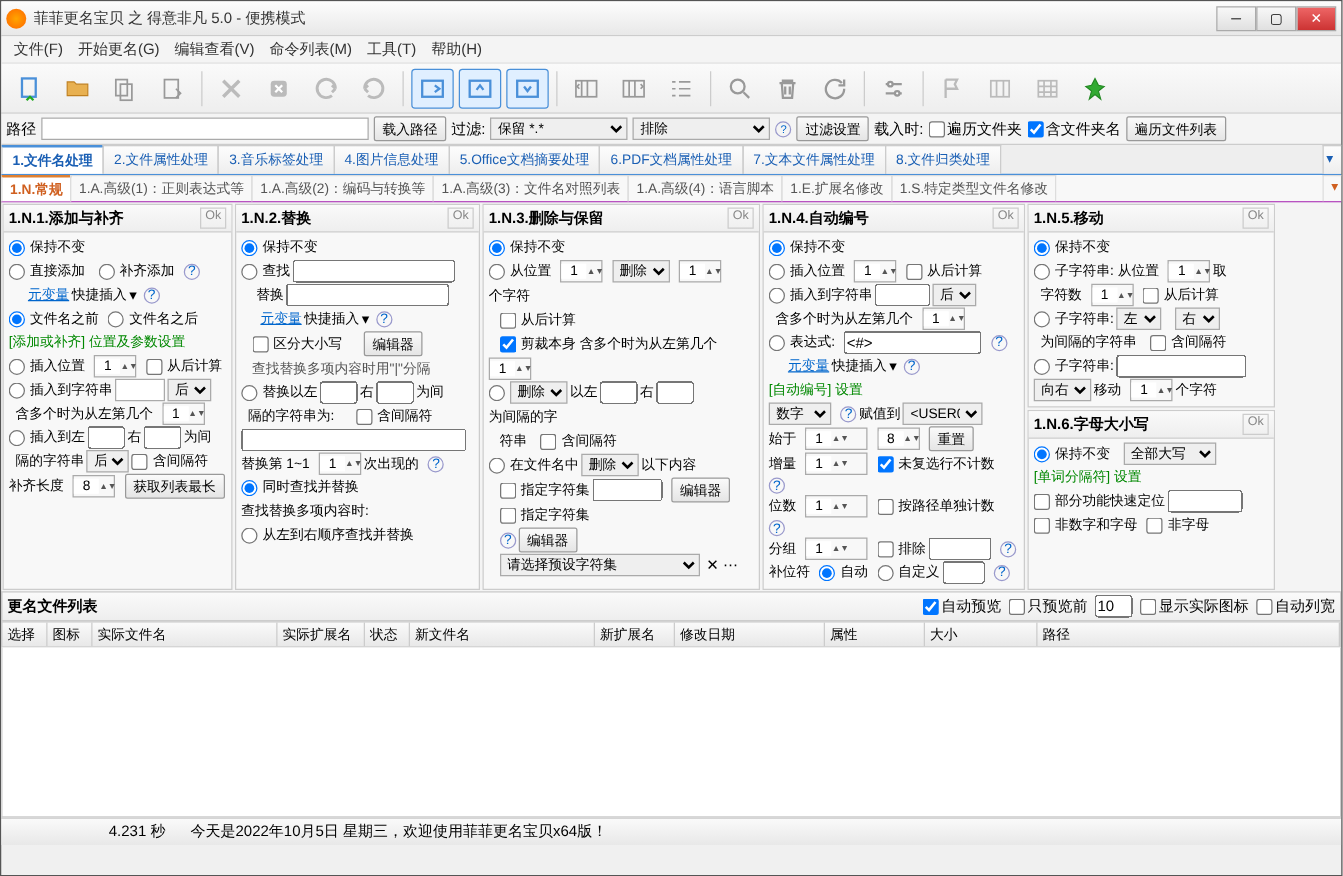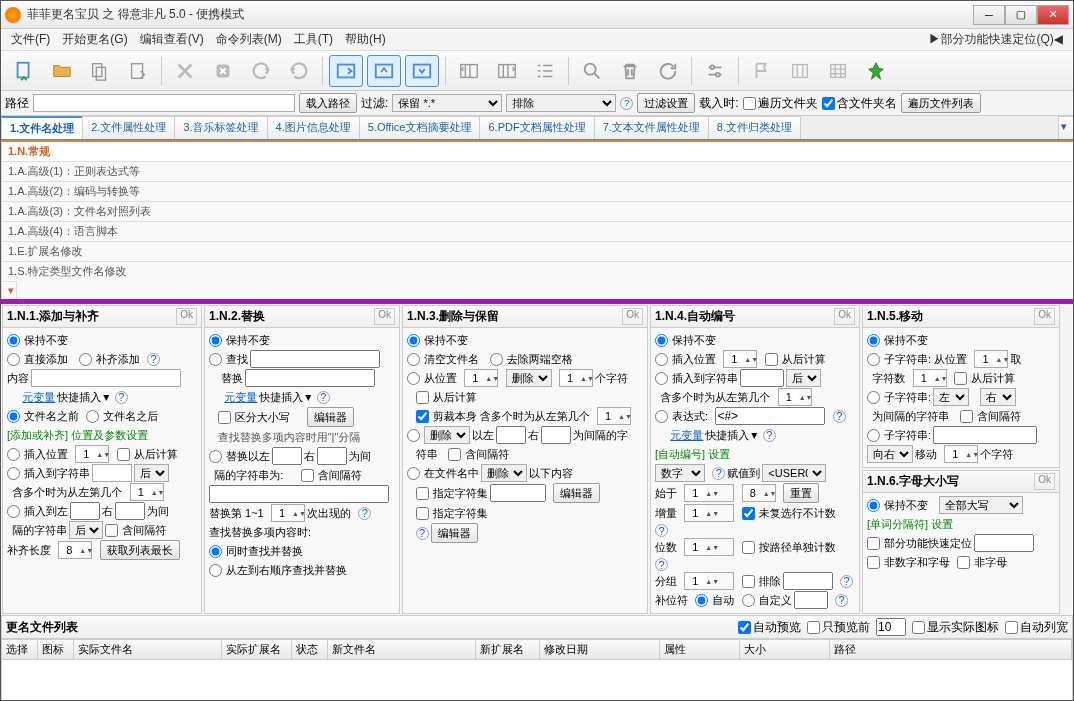--- a/index.html
+++ b/index.html
@@ -17,21 +17,21 @@
 .tbtn { width: 34px; height: 32px; border: 1px solid transparent; display: flex; align-items: center; justify-content: center; color: #888; font-size: 18px; border-radius: 3px; }
 .tbtn svg { width: 22px; height: 22px; }
 .tsep { width: 1px; height: 28px; background: #ccc; margin: 0 2px; }
 .pathbar { background: #f4f4f4; padding: 2px 4px; display: flex; align-items: center; gap: 4px; border-bottom: 1px solid #ccc; }
 .pathbar input[type=text] { border: 1px solid #aaa; height: 20px; padding: 0 2px; }
 .pathbar select { border: 1px solid #aaa; height: 20px; }
 .btn { background: linear-gradient(#fafafa,#e5e5e5); border: 1px solid #999; padding: 1px 6px; height: 20px; font-size: 11px; border-radius: 2px; }
 .tabs1 { display: flex; background: #eee; border-bottom: 1px solid #4a90d9; }
 .tab1 { padding: 3px 8px; border: 1px solid #ccc; border-bottom: none; background: linear-gradient(#fdfdfd,#eee); color: #1a5fb4; margin-right: -1px; font-size: 11px; }
 .tab1.active { background: #fff; border-top: 2px solid #4a90d9; font-weight: bold; }
-.tabs2 { display: flex; background: #f8f8f8; border-bottom: 5px solid #a21caf; flex-direction: column; }
+.tabs2 { display: flex; background: #f8f8f8; border-bottom: 1px solid #a21caf; }
 .tab2 { padding: 2px 6px; border: 1px solid #ddd; border-bottom: none; color: #555; font-size: 11px; margin-right: -1px; }
 .tab2.active { background: #fff; border-top: 2px solid #e08030; color: #d06020; font-weight: bold; }
 .panels { display: flex; background: #f4f4f4; }
 .panel { border: 1px solid #ccc; background: #f8f8f8; margin: 1px; display: flex; flex-direction: column; }
 .panel-h { background: linear-gradient(#fafafa,#eee); padding: 2px 4px; font-weight: bold; border-bottom: 1px solid #ccc; display: flex; justify-content: space-between; }
 .panel-h .ok { color: #888; border: 1px solid #ccc; padding: 0 3px; font-size: 10px; font-weight: normal; }
 .panel-body { padding: 3px 4px; font-size: 11px; line-height: 18px; overflow: hidden; }
 .panel-body label, .panel-body span { font-size: 11px; }
 .row { display: flex; align-items: center; gap: 2px; margin-bottom: 1px; flex-wrap: wrap; }
 input[type=radio], input[type=checkbox] { margin: 0 2px 0 0; vertical-align: middle; }
@@ -62,21 +62,20 @@
   </div>
 </div>
 
 <div class="menubar">
   <span>文件(F)</span>
   <span>开始更名(G)</span>
   <span>编辑查看(V)</span>
   <span>命令列表(M)</span>
   <span>工具(T)</span>
   <span>帮助(H)</span>
-  <span class="right">▶部分功能快速定位(Q)◀</span>
 </div>
 
 <div class="toolbar">
   <div class="tbtn">
       <svg viewBox="0 0 24 24" fill="none" stroke="#4a90d9" stroke-width="2">
         <rect x="5" y="3" width="12" height="16"></rect>
         <path d="M9 22l3-3 3 3" stroke="#2a2"></path>
       </svg>
     </div>
   <div class="tbtn">
@@ -240,35 +239,31 @@
   <div class="tab2">1.A.高级(3)：文件名对照列表</div>
   <div class="tab2">1.A.高级(4)：语言脚本</div>
   <div class="tab2">1.E.扩展名修改</div>
   <div class="tab2">1.S.特定类型文件名修改</div>
   <div style="flex:1"></div>
   <div class="tab2" style="width:16px;color:#d06020">▾</div>
 </div>
 
 <div class="panels">
 
-<div class="panel" style="width:200px">
+<div class="panel" style="width:184px">
   <div class="panel-h">
         <span>1.N.1.添加与补齐</span>
         <span class="ok">Ok</span>
       </div>
   <div class="panel-body">
     <div class="row">
           <input type="radio" checked="" style="">
           <span>保持不变</span>
         </div>
     <div class="row"><input type="radio" style=""><span>直接添加</span>&nbsp;&nbsp;<input type="radio" style=""><span>补齐添加</span>&nbsp;<span class="qm">?</span></div>
-    <div class="row">
-          <span>内容</span>
-          <input type="text" class="sm" style="width: 150px;">
-        </div>
     <div class="row">&nbsp;&nbsp;&nbsp;&nbsp;<span class="link">元变量</span><span>快捷插入</span>▾&nbsp;<span class="qm">?</span></div>
     <div class="row"><input type="radio" checked="" style=""><span>文件名之前</span>&nbsp;<input type="radio" style=""><span>文件名之后</span></div>
     <div class="row green">
           <span>[添加或补齐] 位置及参数设置</span>
         </div>
     <div class="row"><input type="radio" style=""><span>插入位置</span>&nbsp;<span class="spin">
             <input value="1" style="">
             <span class="ar">▲▼</span>
           </span>&nbsp;<input type="checkbox" style=""><span>从后计算</span></div>
     <div class="row">
@@ -326,44 +321,43 @@
         </div>
     <div class="row">&nbsp;<span>隔的字符串为:</span>&nbsp;&nbsp;&nbsp;&nbsp;<input type="checkbox" style=""><span>含间隔符</span></div>
     <div class="row">
           <input class="sm" style="width: 180px;">
         </div>
     <div class="row"><span>替换第 1~1</span>&nbsp;<span class="spin">
             <input value="1" style="">
             <span class="ar">▲▼</span>
           </span><span>次出现的</span>&nbsp;<span class="qm">?</span></div>
     <div class="row">
-          <span>查找替换多项内容时:</span>
-        </div>
-    <div class="row">
           <input type="radio" checked="" style="">
           <span>同时查找并替换</span>
         </div>
     <div class="row">
+          <span>查找替换多项内容时:</span>
+        </div>
+    <div class="row">
           <input type="radio" style="">
           <span>从左到右顺序查找并替换</span>
         </div>
   </div>
 </div>
 
-<div class="panel" style="width:246px">
+<div class="panel" style="width:222px">
   <div class="panel-h">
         <span>1.N.3.删除与保留</span>
         <span class="ok">Ok</span>
       </div>
   <div class="panel-body">
     <div class="row">
           <input type="radio" checked="" style="">
           <span>保持不变</span>
         </div>
-    <div class="row"><input type="radio" style=""><span>清空文件名</span>&nbsp;&nbsp;<input type="radio" style=""><span>去除两端空格</span></div>
     <div class="row"><input type="radio" style=""><span>从位置</span>&nbsp;<span class="spin">
             <input value="1" style="">
             <span class="ar">▲▼</span>
           </span>&nbsp;<select class="sm"><option>删除</option></select>&nbsp;<span class="spin">
             <input value="1" style="">
             <span class="ar">▲▼</span>
           </span><span>个字符</span></div>
     <div class="row">&nbsp;&nbsp;<input type="checkbox" style=""><span>从后计算</span></div>
     <div class="row">&nbsp;&nbsp;<input type="checkbox" checked="" style=""><span>剪裁本身  含多个时为从左第几个</span>&nbsp;<span class="spin">
             <input value="1" style="">
@@ -381,20 +375,21 @@
     <div class="row">&nbsp;&nbsp;<span>符串</span>&nbsp;&nbsp;<input type="checkbox" style=""><span>含间隔符</span></div>
     <div class="row">
           <input type="radio" style="">
           <span>在文件名中</span>
           <select class="sm"><option>删除</option></select>
           <span>以下内容</span>
         </div>
     <div class="row">&nbsp;&nbsp;<input type="checkbox" style=""><span>指定字符集</span><input class="sm" style="width: 56px;">&nbsp;<button class="btn">编辑器</button></div>
     <div class="row">&nbsp;&nbsp;<input type="checkbox" style=""><span>指定字符集</span></div>
     <div class="row">&nbsp;&nbsp;<span class="qm">?</span><button class="btn">编辑器</button></div>
+    <div class="row">&nbsp;&nbsp;<select class="sm" style="width:160px"><option>请选择预设字符集</option></select>&nbsp;✕&nbsp;⋯</div>
   </div>
 </div>
 
 <div class="panel" style="width:210px">
   <div class="panel-h">
         <span>1.N.4.自动编号</span>
         <span class="ok">Ok</span>
       </div>
   <div class="panel-body">
     <div class="row">
@@ -475,21 +470,21 @@
               <span class="ar">▲▼</span>
             </span><span>个字符</span></div>
   </div>
 </div>
 <div class="panel" style="flex:1">
   <div class="panel-h">
           <span>1.N.6.字母大小写</span>
           <span class="ok">Ok</span>
         </div>
   <div class="panel-body">
-    <div class="row"><input type="radio" checked="" style=""><span>保持不变</span>&nbsp;&nbsp;<select class="sm" style="width:84px"><option>全部大写</option></select></div>
+    <div class="row"><input type="radio" checked="" style=""><span>保持不变</span>&nbsp;&nbsp;<select class="sm" style="width:74px"><option>全部大写</option></select></div>
     <div class="row green">
             <span>[单词分隔符] 设置</span>
           </div>
     <div class="row">
             <input type="checkbox" style="">
             <span>部分功能快速定位</span>
             <input class="sm" style="width: 60px;">
           </div>
     <div class="row"><input type="checkbox" style=""><span>非数字和字母</span>&nbsp;<input type="checkbox" style=""><span>非字母</span></div>
   </div>

